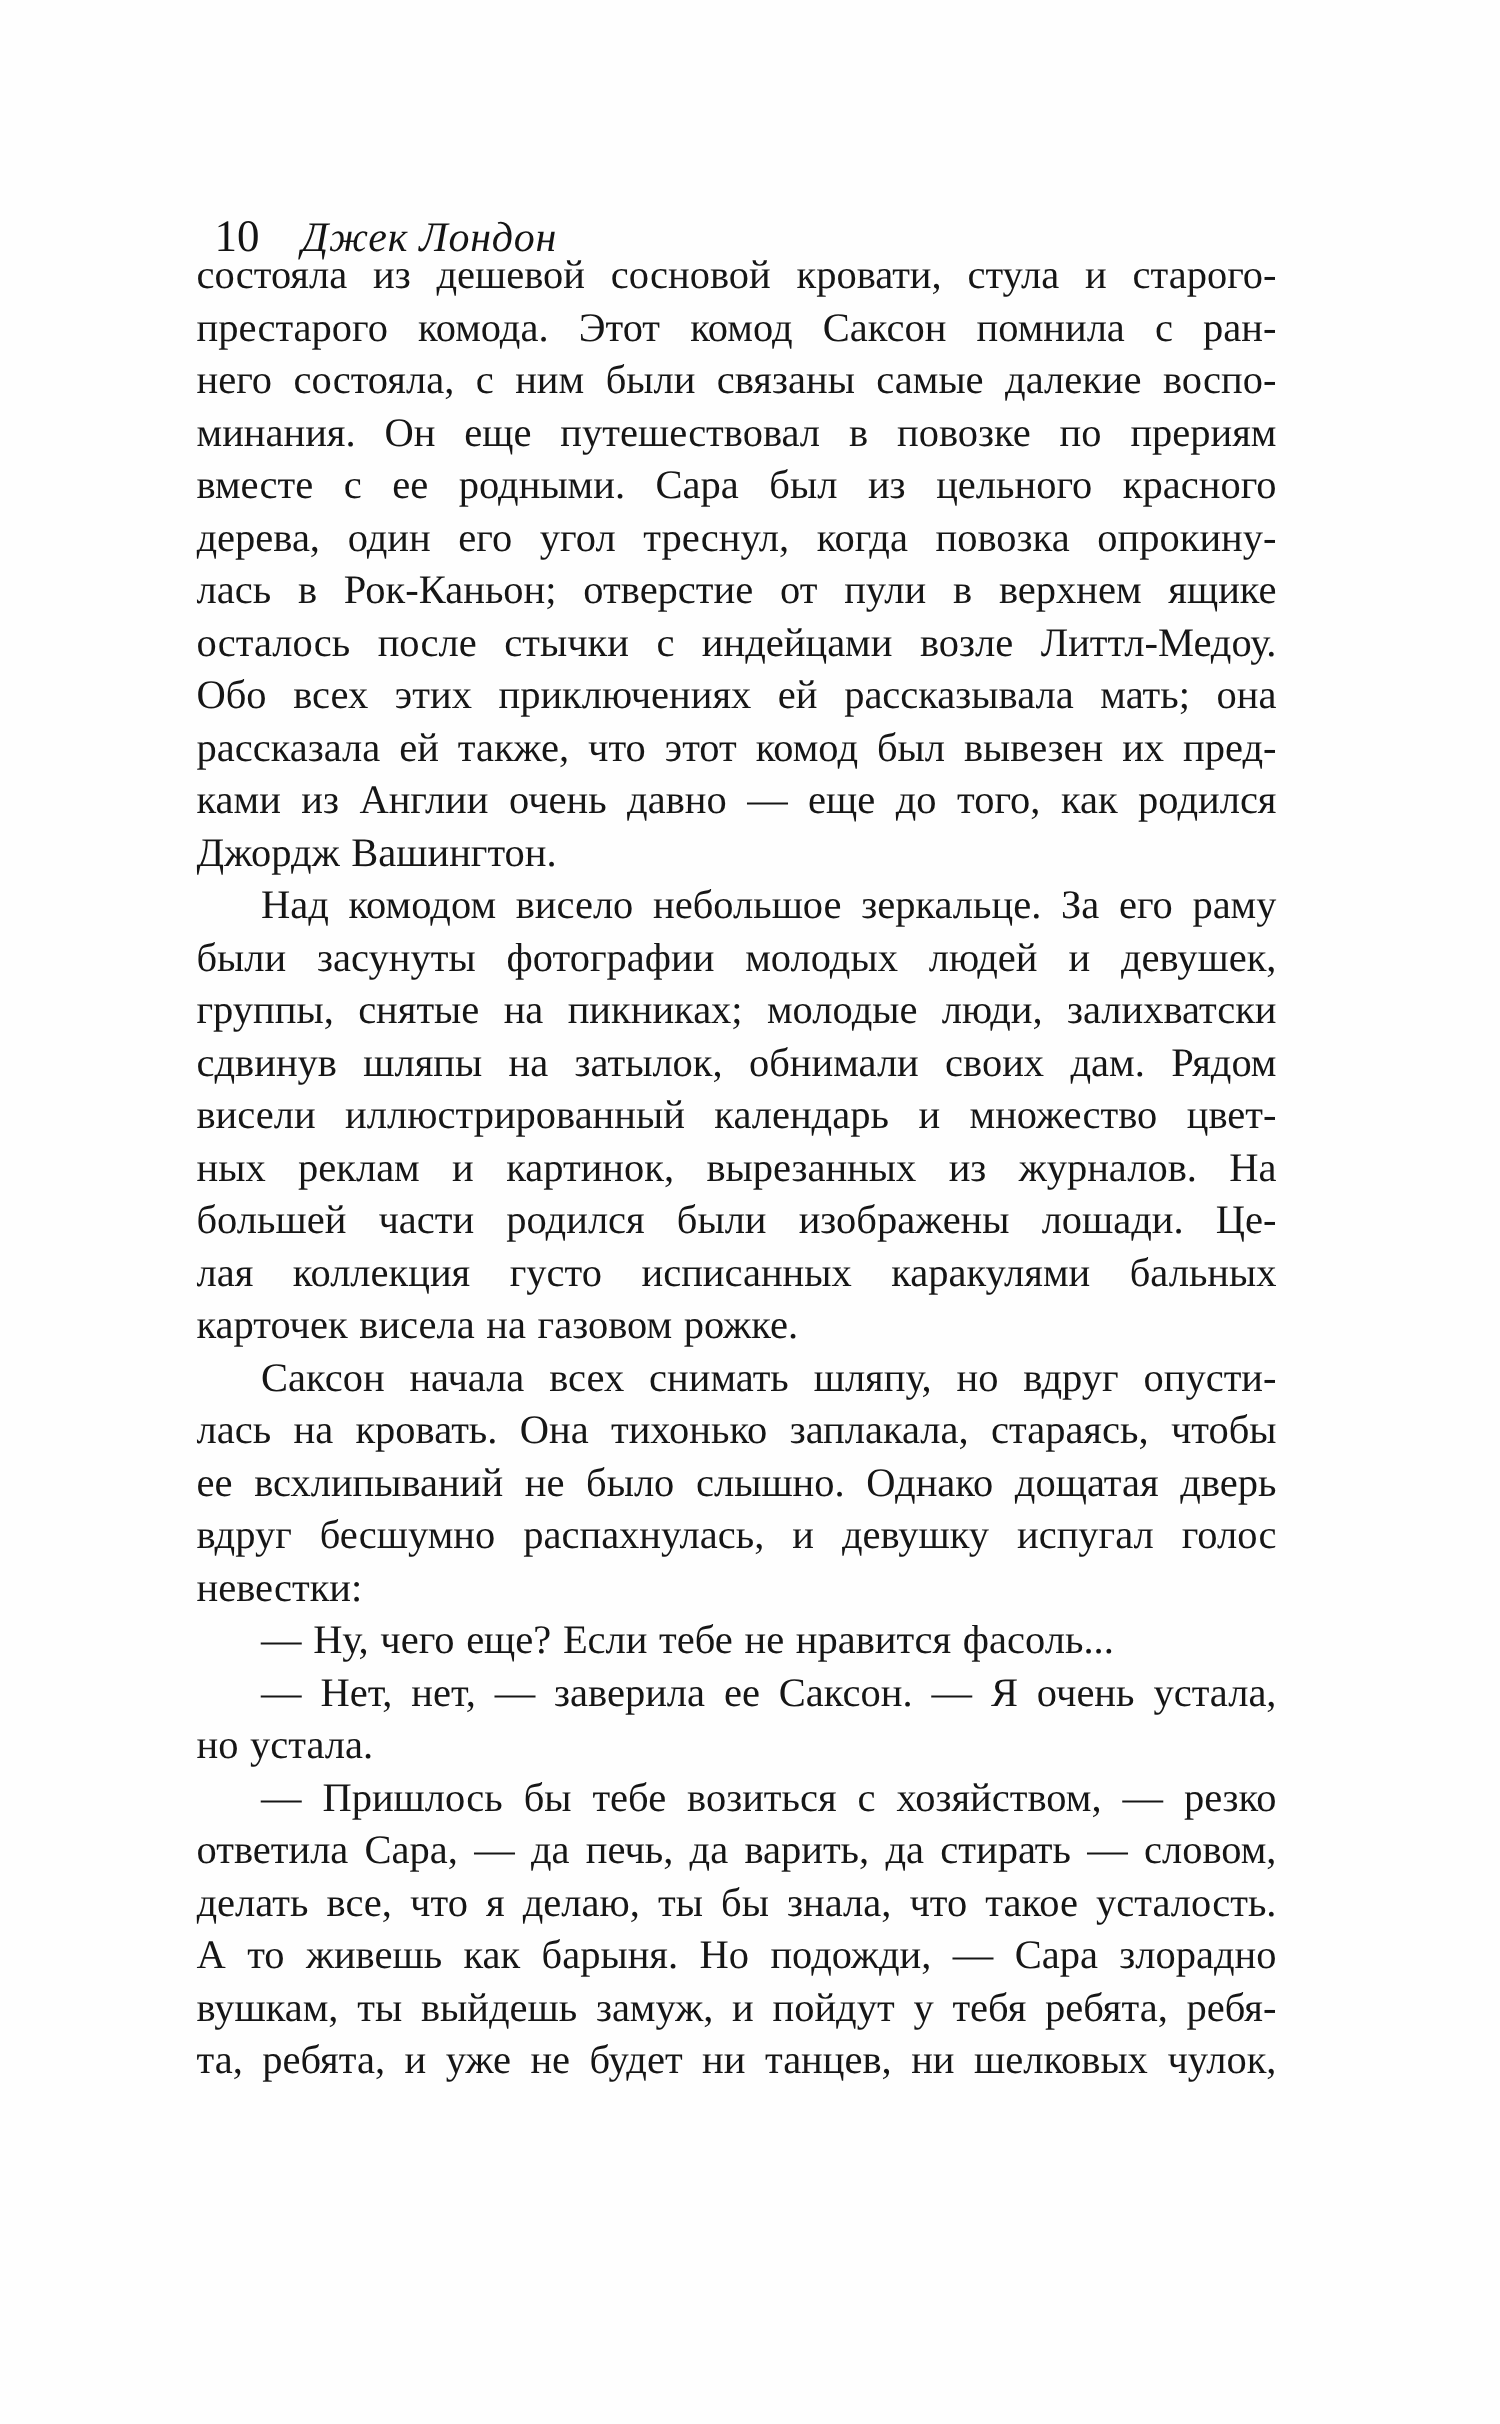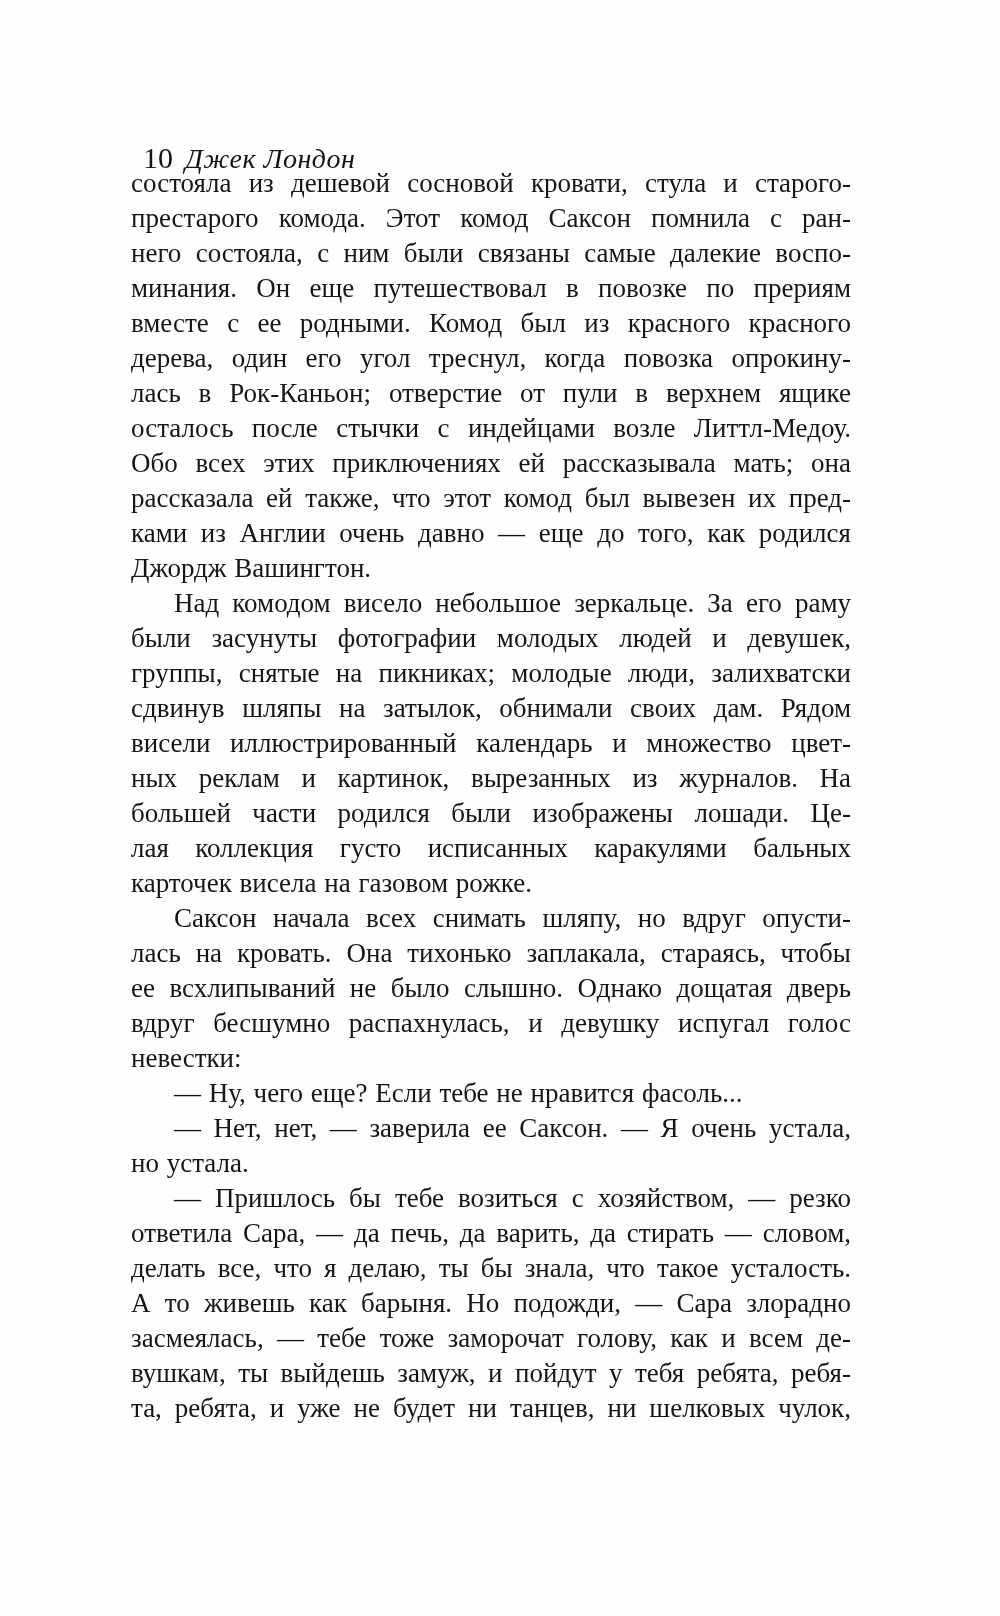--- a/index.html
+++ b/index.html
@@ -27,21 +27,21 @@
     display: flex;
     align-items: baseline;
   }
   .page-num {
     font-size: 30px;
     line-height: 34px;
     color: #141414;
     margin-top: 40px;
   }
   .running-title {
-    margin-left: 12px;
+    margin-left: 28px;
     font-style: italic;
     font-size: 28px;
     line-height: 34px;
     letter-spacing: 0.5px;
     color: #141414;
   }
   .text-block {
     position: absolute;
     left: 131px;
     top: 166px;
@@ -75,21 +75,21 @@
   <div class="running-header">
     <span class="page-num">10</span>
     <span class="running-title">Джек Лондон</span>
   </div>
   <div class="text-block" id="text-block">
       <div class="paragraph">
         <div class="line justify">состояла из дешевой сосновой кровати, стула и старого-</div>
         <div class="line justify">престарого комода. Этот комод Саксон помнила с ран-</div>
         <div class="line justify">него состояла, с ним были связаны самые далекие воспо-</div>
         <div class="line justify">минания. Он еще путешествовал в повозке по прериям</div>
-        <div class="line justify">вместе с ее родными. Комод был из красного красного</div>
+        <div class="line justify">вместе с ее родными. Сара был из цельного красного</div>
         <div class="line justify">дерева, один его угол треснул, когда повозка опрокину-</div>
         <div class="line justify">лась в Рок-Каньон; отверстие от пули в верхнем ящике</div>
         <div class="line justify">осталось после стычки с индейцами возле Литтл-Медоу.</div>
         <div class="line justify">Обо всех этих приключениях ей рассказывала мать; она</div>
         <div class="line justify">рассказала ей также, что этот комод был вывезен их пред-</div>
         <div class="line justify">ками из Англии очень давно — еще до того, как родился</div>
         <div class="line">Джордж Вашингтон.</div>
       </div>
       <div class="paragraph">
         <div class="line indent justify">Над комодом висело небольшое зеркальце. За его раму</div>
@@ -114,18 +114,17 @@
       </div>
       <div class="paragraph">
         <div class="line indent justify">— Нет, нет, — заверила ее Саксон. — Я очень устала,</div>
         <div class="line">но устала.</div>
       </div>
       <div class="paragraph">
         <div class="line indent justify">— Пришлось бы тебе возиться с хозяйством, — резко</div>
         <div class="line justify">ответила Сара, — да печь, да варить, да стирать — словом,</div>
         <div class="line justify">делать все, что я делаю, ты бы знала, что такое усталость.</div>
         <div class="line justify">А то живешь как барыня. Но подожди, — Сара злорадно</div>
-        <div class="line justify">засмеялась, — тебе тоже заморочат голову, как и всем де-</div>
         <div class="line justify">вушкам, ты выйдешь замуж, и пойдут у тебя ребята, ребя-</div>
         <div class="line justify">та, ребята, и уже не будет ни танцев, ни шелковых чулок,</div>
       </div>
     </div>
 </div>
 
 </body></html>

